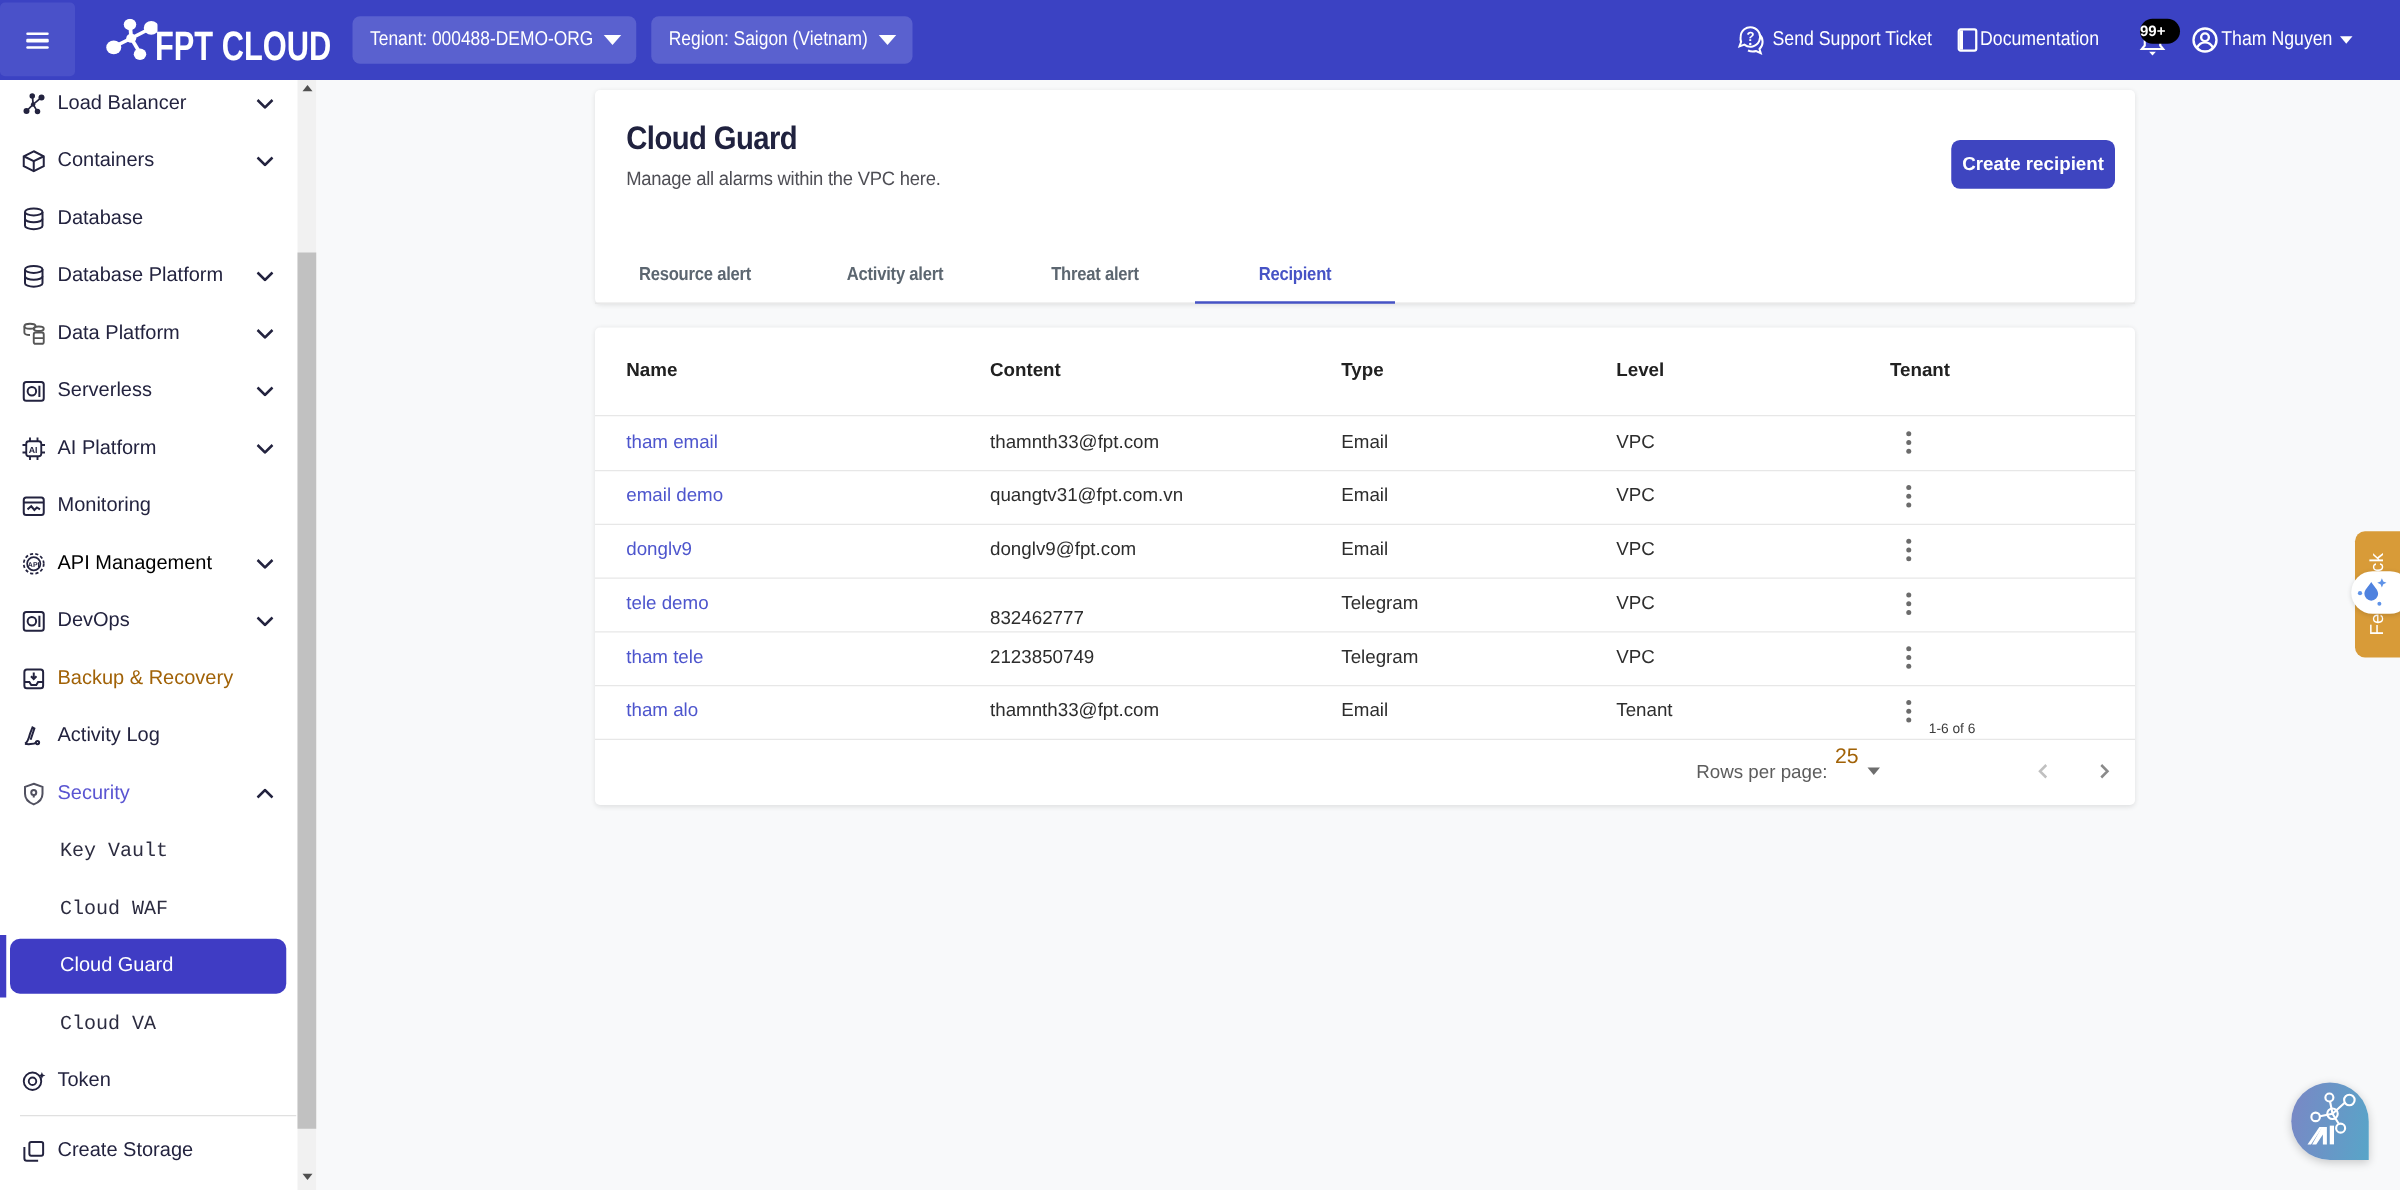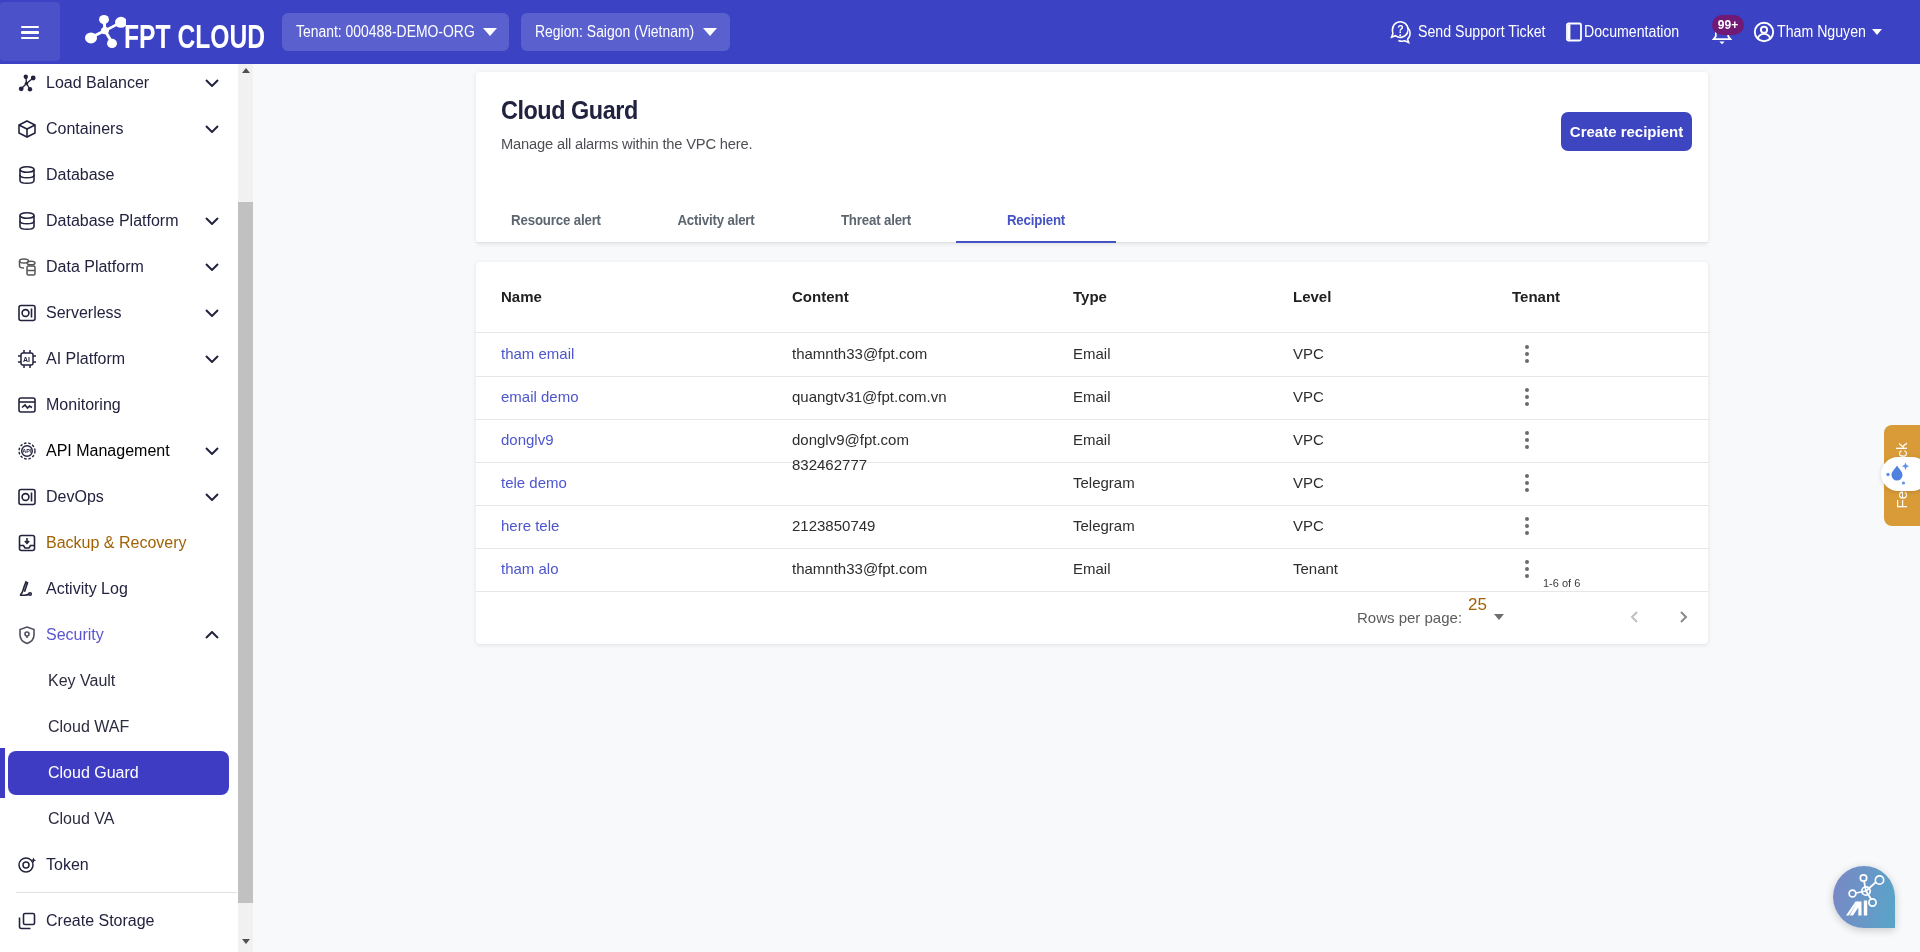--- a/index.html
+++ b/index.html
@@ -11,21 +11,21 @@
 #burger i { position:absolute; left:21px; width:18px; height:2.6px; background:#fff; border-radius:1px; }
 .chip { position:absolute; top:13px; height:38px; background:#5a61cf; border-radius:6px; color:#fff; font-size:16px; line-height:38px; }
 .chip span { display:inline-block; transform:scaleX(0.87); transform-origin:left center; }
 .navtxt { position:absolute; color:#fff; font-size:16px; line-height:64px; transform:scaleX(0.885); transform-origin:left center; }
 .caret { position:absolute; width:0; height:0; border-left:6px solid transparent; border-right:6px solid transparent; border-top:7px solid #fff; }
 
 #side { position:absolute; left:0; top:64px; width:253px; height:888px; background:#fff; }
 .mitem { position:absolute; left:0; width:238px; height:46px; }
 .mico { position:absolute; left:17px; top:13px; width:20px; height:20px; }
 .mtxt { position:absolute; left:46px; top:0; font-size:16px; line-height:46px; color:#23233f; }
-.subtxt { position:absolute; left:48px; font-size:16px; line-height:46px; color:#2c2c40; }
+.subtxt { position:absolute; left:48px; font-size:16px; line-height:46px; color:#2c2c40;font-family:Liberation Mono, monospace; }
 .chev { position:absolute; left:205px; top:19px; width:14px; height:8px; }
 
 #sbtrack { position:absolute; left:238px; top:64px; width:15px; height:888px; background:#f1f1f1; }
 #sbthumb { position:absolute; left:238px; top:202px; width:15px; height:701px; background:#c1c1c1; }
 .sbarr { position:absolute; left:242px; width:0; height:0; border-left:4px solid transparent; border-right:4px solid transparent; }
 
 .card { position:absolute; background:#fff; border-radius:4px; box-shadow:0 1px 4px rgba(0,0,0,.10); }
 .tab { position:absolute; top:196px; width:160px; height:47px; text-align:center; line-height:47px; font-size:15px; font-weight:bold; color:#5c6670; letter-spacing:-0.2px; transform:scaleX(0.885); }
 .th { position:absolute; font-size:15px; font-weight:bold; color:#212121; }
 .td { position:absolute; font-size:15px; color:#2d2d2d; }
@@ -73,21 +73,21 @@
   <div class="navtxt" style="left:1418px">Send Support Ticket</div>
   <svg class="abs" style="left:1563px;top:21px" width="22" height="22" viewBox="0 0 22 22" fill="none" stroke="#fff" stroke-width="1.8">
     <rect x="4" y="2.5" width="14" height="17" rx="1.5"></rect>
     <rect x="4.8" y="3.3" width="2.6" height="15.4" fill="#fff" stroke="none"></rect>
   </svg>
   <div class="navtxt" style="left:1584px">Documentation</div>
   <svg class="abs" style="left:1711px;top:23px" width="22" height="22" viewBox="0 0 22 22" fill="none" stroke="#fff" stroke-width="1.7">
     <path d="M2.5 16.2 L4.8 13.4 V8.6 a6.2 6.2 0 0 1 12.4 0 v4.8 l2.3 2.8 Z"></path>
     <path d="M8.3 18.4 h5.4 l-2.7 2.9 z" fill="#fff" stroke="none"></path>
   </svg>
-  <div class="abs" style="left:1712px;top:15px;width:32px;height:20px;background:#701a75;border-radius:10px;color:#fff;font-size:12px;font-weight:bold;text-align:center;line-height:20px">99+</div>
+  <div class="abs" style="left:1712px;top:15px;width:32px;height:20px;background:#000000;border-radius:10px;color:#fff;font-size:12px;font-weight:bold;text-align:left;line-height:20px">99+</div>
   <svg class="abs" style="left:1753px;top:21px" width="22" height="22" viewBox="0 0 22 22" fill="none" stroke="#fff" stroke-width="1.9">
     <circle cx="11" cy="11" r="9.2"></circle>
     <circle cx="11" cy="8.8" r="3.1"></circle>
     <path d="M4.6 17.3 c1.5-3.2 3.8-4.4 6.4-4.4 s4.9 1.2 6.4 4.4"></path>
   </svg>
   <div class="navtxt" style="left:1777px">Tham Nguyen</div>
   <div class="caret" style="left:1872px;top:29px;border-left-width:5px;border-right-width:5px;border-top-width:6px"></div>
 </div>
 
 <div id="side"></div>
@@ -344,30 +344,30 @@
     <div class="td" style="left:792px;top:431px">donglv9@fpt.com</div>
     <div class="td" style="left:1073px;top:431px">Email</div>
     <div class="td" style="left:1293px;top:431px">VPC</div>
     <div class="dots" style="top:431px">
       <div class="dot"></div>
       <div class="dot"></div>
       <div class="dot"></div>
     </div>
     <div class="sep" style="top:462px"></div>
     <div class="tlink" style="left:501px;top:474px">tele demo</div>
-    <div class="td" style="left:792px;top:456px">832462777</div>
+    <div class="td" style="left:792px;top:486px">832462777</div>
     <div class="td" style="left:1073px;top:474px">Telegram</div>
     <div class="td" style="left:1293px;top:474px">VPC</div>
     <div class="dots" style="top:474px">
       <div class="dot"></div>
       <div class="dot"></div>
       <div class="dot"></div>
     </div>
     <div class="sep" style="top:505px"></div>
-    <div class="tlink" style="left:501px;top:517px">here tele</div>
+    <div class="tlink" style="left:501px;top:517px">tham tele</div>
     <div class="td" style="left:792px;top:517px">2123850749</div>
     <div class="td" style="left:1073px;top:517px">Telegram</div>
     <div class="td" style="left:1293px;top:517px">VPC</div>
     <div class="dots" style="top:517px">
       <div class="dot"></div>
       <div class="dot"></div>
       <div class="dot"></div>
     </div>
     <div class="sep" style="top:548px"></div>
     <div class="tlink" style="left:501px;top:560px">tham alo</div>

